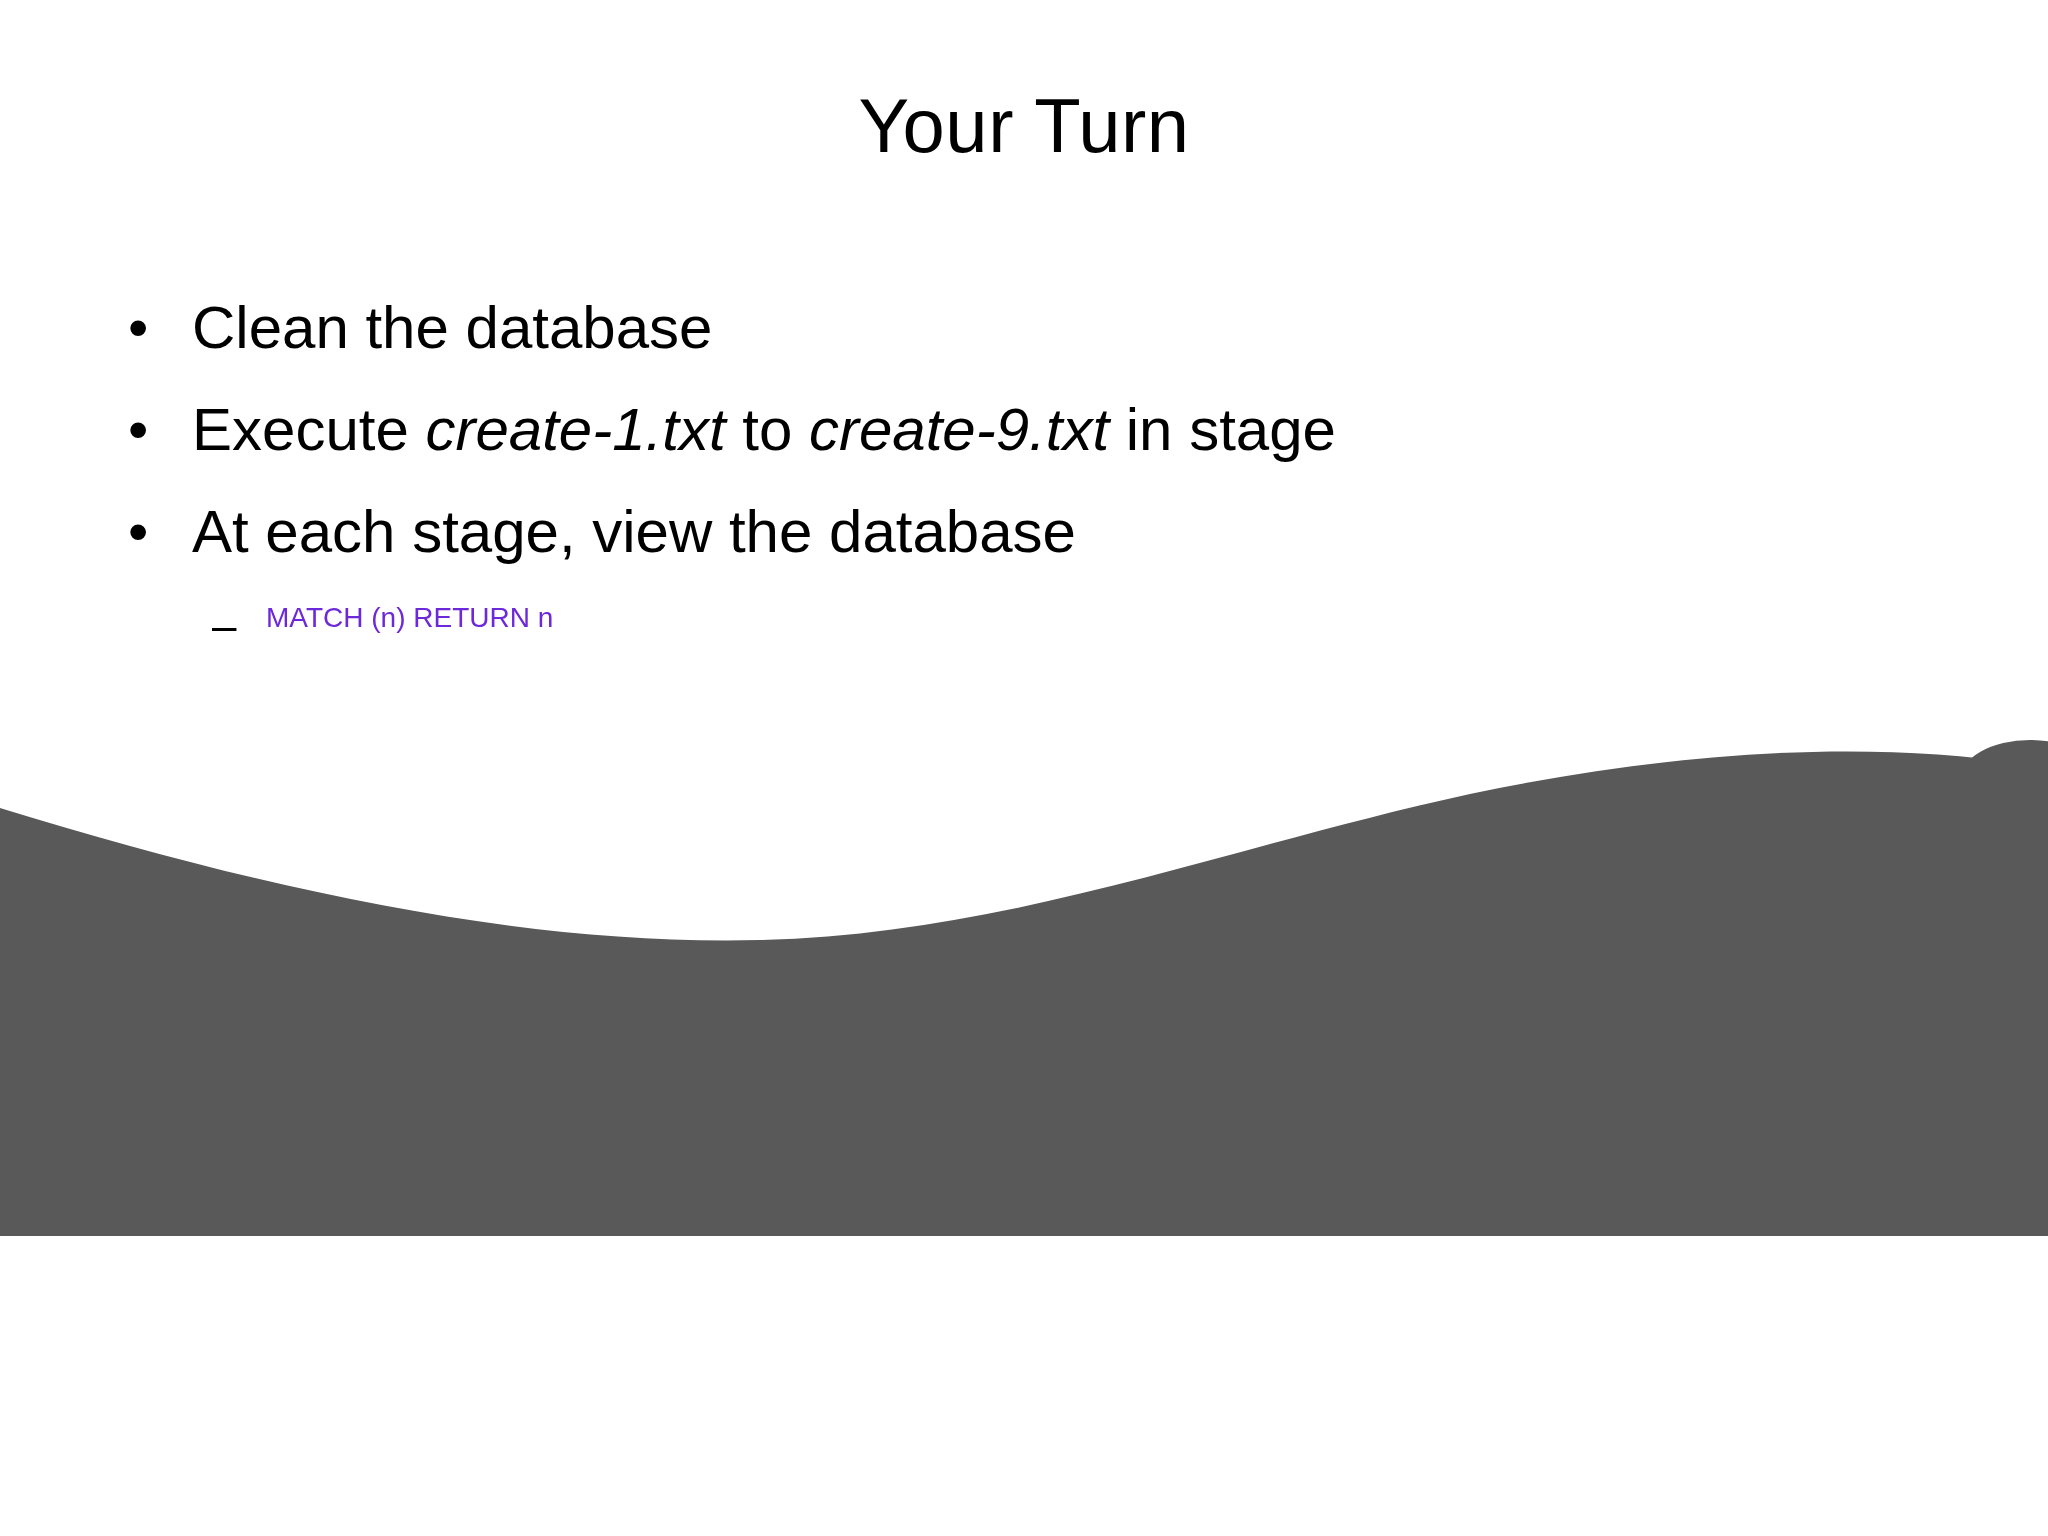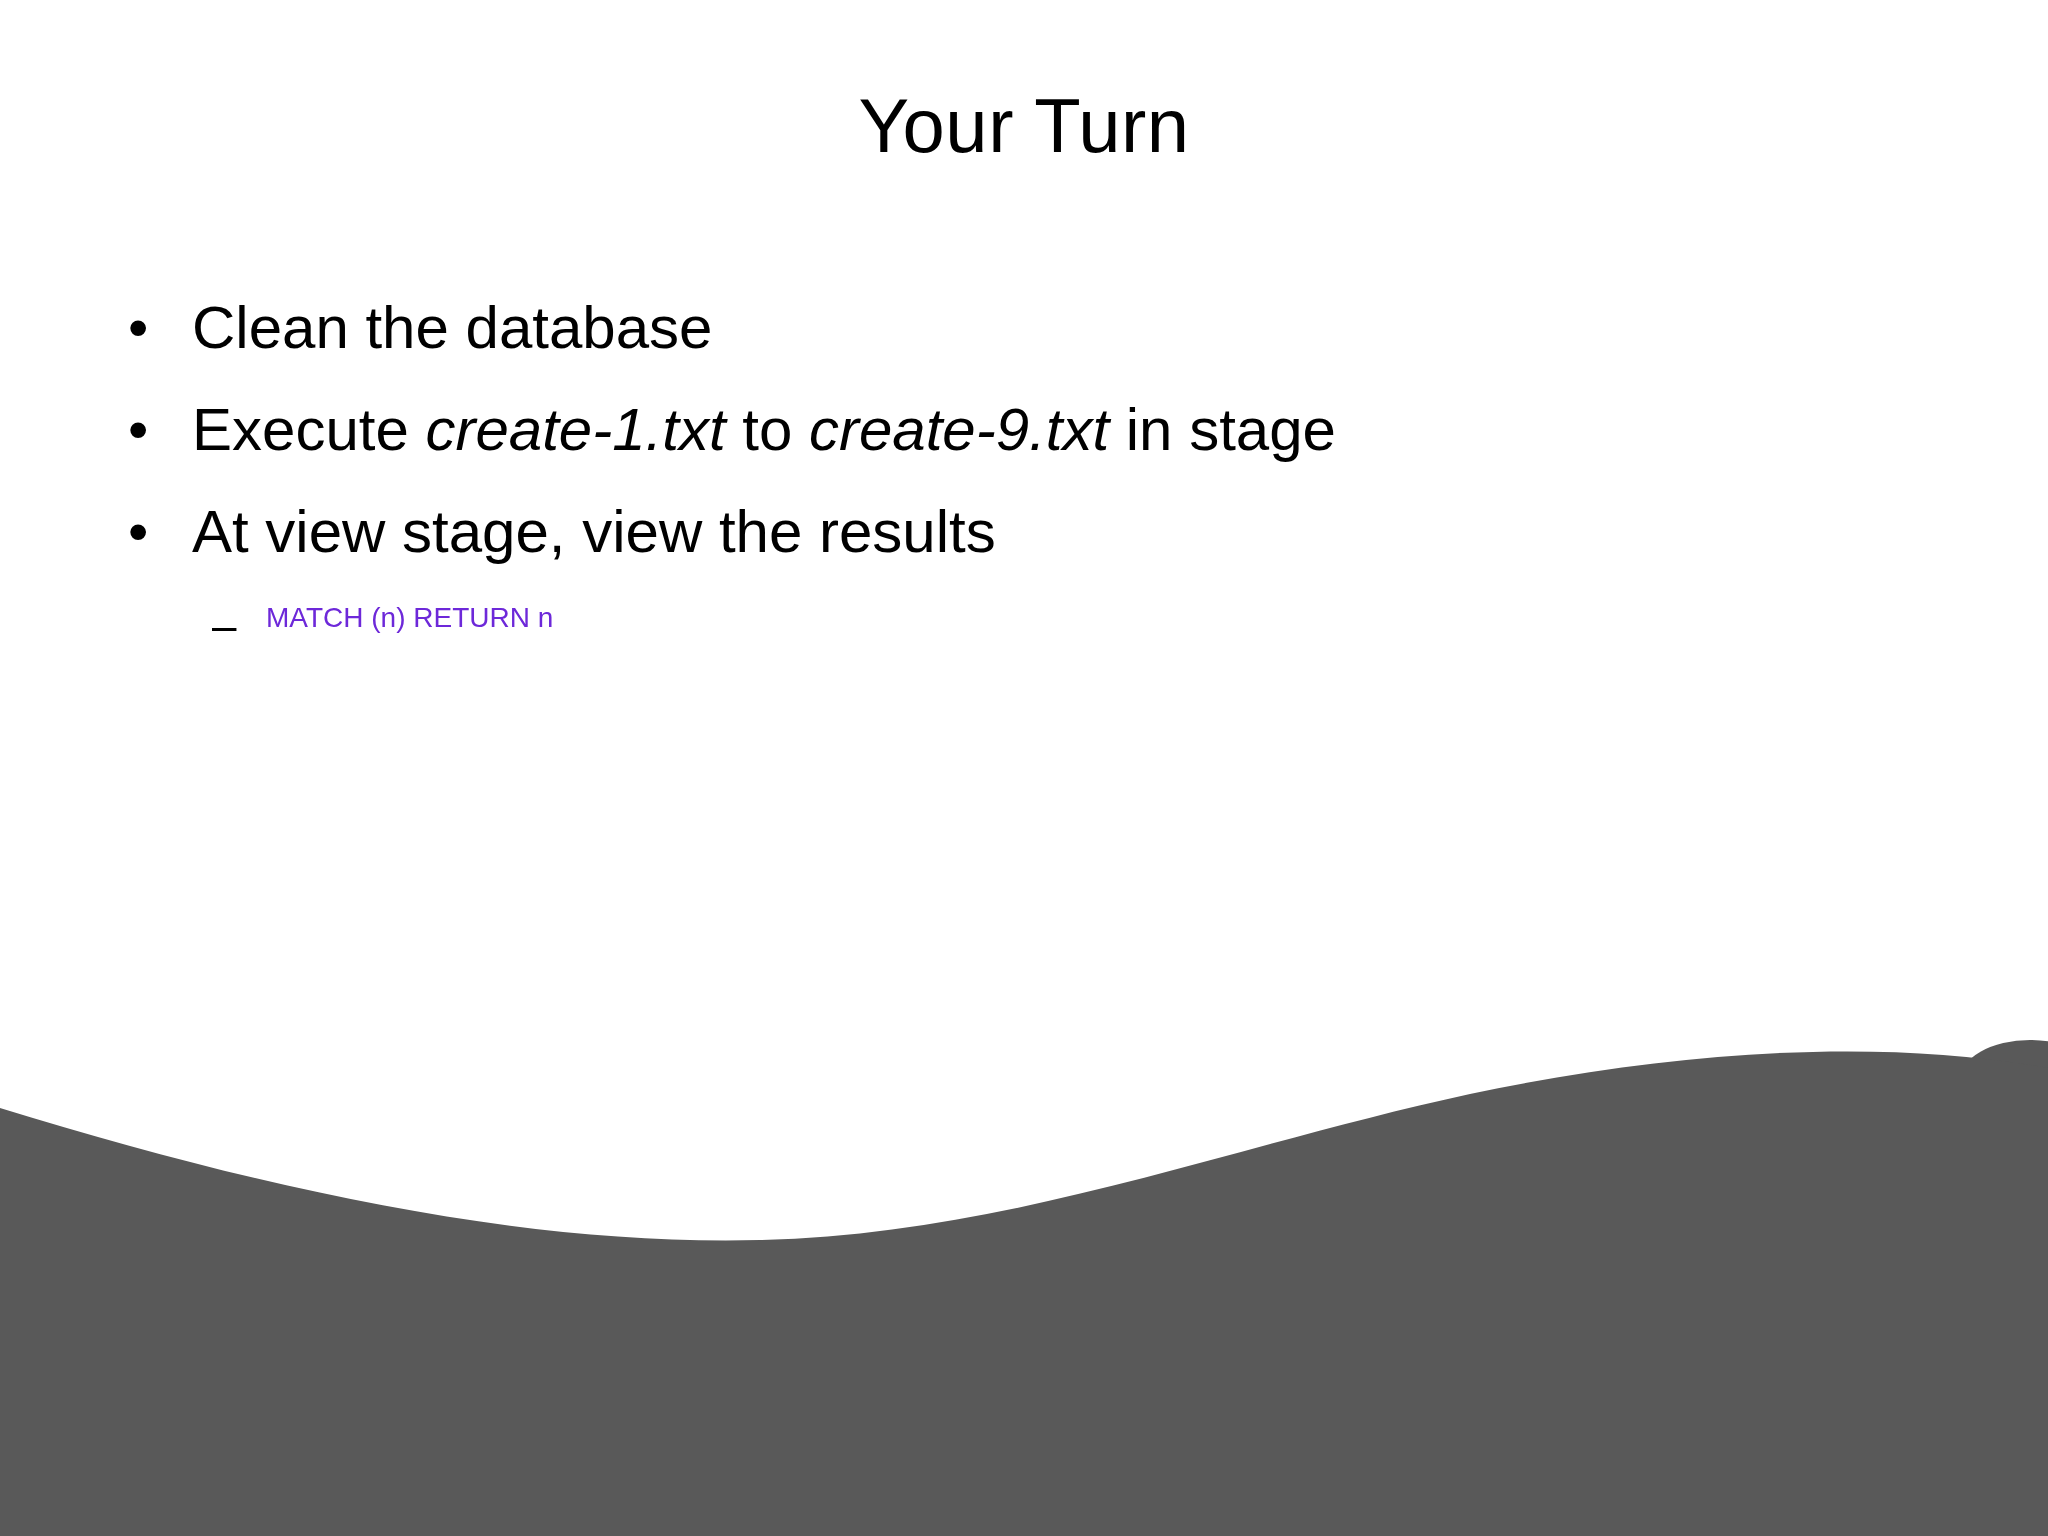--- a/index.html
+++ b/index.html
@@ -11,21 +11,21 @@
     height: 1536px;
     background: #ffffff;
     font-family: "Liberation Sans", sans-serif;
     overflow: hidden;
     position: relative;
   }
   .slide {
     position: absolute;
     inset: 0;
     width: 2048px;
-    height: 1536px;
+    height: 1236px;
     background: #ffffff;
     overflow: hidden;
   }
 
   
   .title {
     position: absolute;
     left: 0;
     top: 84px;
     width: 2048px;
@@ -125,21 +125,21 @@
       <span class="bullet-text">Clean the database</span>
     </div>
 
     <div class="bullet-row">
       <span class="bullet-marker">•</span>
       <span class="bullet-text"><span>Execute </span><span class="ital">create-1.txt</span><span> to </span><span class="ital">create-9.txt</span><span> in stage</span></span>
     </div>
 
     <div class="bullet-row">
       <span class="bullet-marker">•</span>
-      <span class="bullet-text">At view stage, view the results</span>
+      <span class="bullet-text">At each stage, view the database</span>
     </div>
 
     <div class="sub-row">
       <span class="sub-marker">–</span>
       <span class="sub-text">MATCH (n) RETURN n</span>
     </div>
 
   </div>
 
   <div class="decor">

